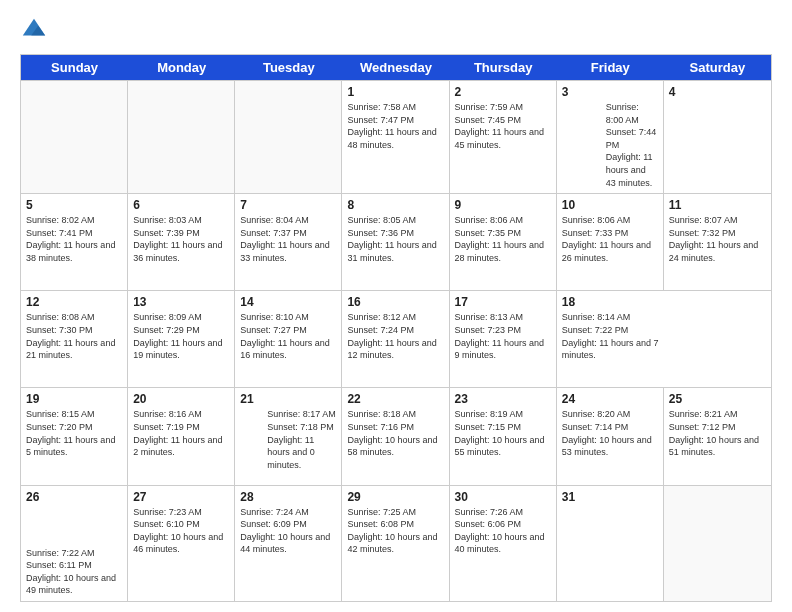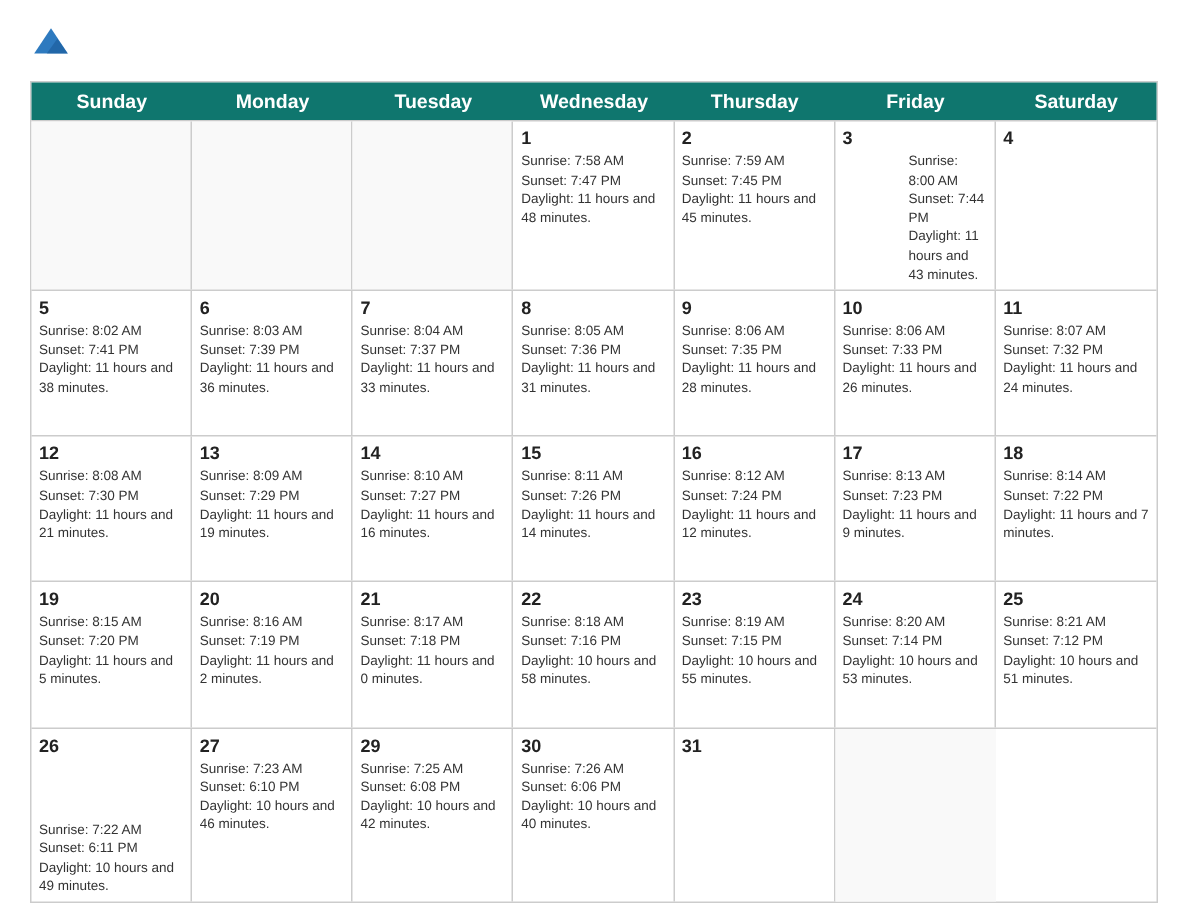--- a/index.html
+++ b/index.html
@@ -56,21 +56,21 @@
     }
     .calendar {
       flex: 1;
       display: flex;
       flex-direction: column;
       border: 1px solid #ccc;
     }
     .cal-header {
       display: grid;
       grid-template-columns: repeat(7, 1fr);
-      background: #0f766e;
+      background: #1d4ed8;
     }
     .cal-header-cell {
       color: #fff;
       font-size: 13px;
       font-weight: bold;
       text-align: center;
       padding: 5px 2px;
     }
     .cal-body {
       flex: 1;
@@ -226,26 +226,20 @@
 Sunset: 7:29 PM
 Daylight: 11 hours and 19 minutes.</div>
           </div>
           <div class="cal-cell">
             <div class="day-num">14</div>
             <div class="cell-info" style="white-space: pre-line;">Sunrise: 8:10 AM
 Sunset: 7:27 PM
 Daylight: 11 hours and 16 minutes.</div>
           </div>
           <div class="cal-cell">
-            <div class="day-num">15</div>
-            <div class="cell-info" style="white-space: pre-line;">Sunrise: 8:11 AM
-Sunset: 7:26 PM
-Daylight: 11 hours and 14 minutes.</div>
-          </div>
-          <div class="cal-cell">
             <div class="day-num">16</div>
             <div class="cell-info" style="white-space: pre-line;">Sunrise: 8:12 AM
 Sunset: 7:24 PM
 Daylight: 11 hours and 12 minutes.</div>
           </div>
           <div class="cal-cell">
             <div class="day-num">17</div>
             <div class="cell-info" style="white-space: pre-line;">Sunrise: 8:13 AM
 Sunset: 7:23 PM
 Daylight: 11 hours and 9 minutes.</div>
@@ -265,21 +259,21 @@
 Daylight: 11 hours and 5 minutes.</div>
           </div>
           <div class="cal-cell">
             <div class="day-num">20</div>
             <div class="cell-info" style="white-space: pre-line;">Sunrise: 8:16 AM
 Sunset: 7:19 PM
 Daylight: 11 hours and 2 minutes.</div>
           </div>
           <div class="cal-cell">
             <div class="day-num">21</div>
-            <div class="cell-info" style="white-space: pre-line;">Sunrise: 8:17 AM
+            <div class="cell-info" style="white-space: pre-line; margin-left: 27px;">Sunrise: 8:17 AM
 Sunset: 7:18 PM
 Daylight: 11 hours and 0 minutes.</div>
           </div>
           <div class="cal-cell">
             <div class="day-num">22</div>
             <div class="cell-info" style="white-space: pre-line;">Sunrise: 8:18 AM
 Sunset: 7:16 PM
 Daylight: 10 hours and 58 minutes.</div>
           </div>
           <div class="cal-cell">
@@ -306,20 +300,26 @@
             <div class="day-num">26</div>
             <div class="cell-info" style="white-space: pre-line; margin-top: 41px;">Sunrise: 7:22 AM
 Sunset: 6:11 PM
 Daylight: 10 hours and 49 minutes.</div>
           </div>
           <div class="cal-cell">
             <div class="day-num">27</div>
             <div class="cell-info" style="white-space: pre-line;">Sunrise: 7:23 AM
 Sunset: 6:10 PM
 Daylight: 10 hours and 46 minutes.</div>
+          </div>
+          <div class="cal-cell">
+            <div class="day-num">28</div>
+            <div class="cell-info" style="white-space: pre-line;">Sunrise: 7:24 AM
+Sunset: 6:09 PM
+Daylight: 10 hours and 44 minutes.</div>
           </div>
           <div class="cal-cell">
             <div class="day-num">29</div>
             <div class="cell-info" style="white-space: pre-line;">Sunrise: 7:25 AM
 Sunset: 6:08 PM
 Daylight: 10 hours and 42 minutes.</div>
           </div>
           <div class="cal-cell">
             <div class="day-num">30</div>
             <div class="cell-info" style="white-space: pre-line;">Sunrise: 7:26 AM

